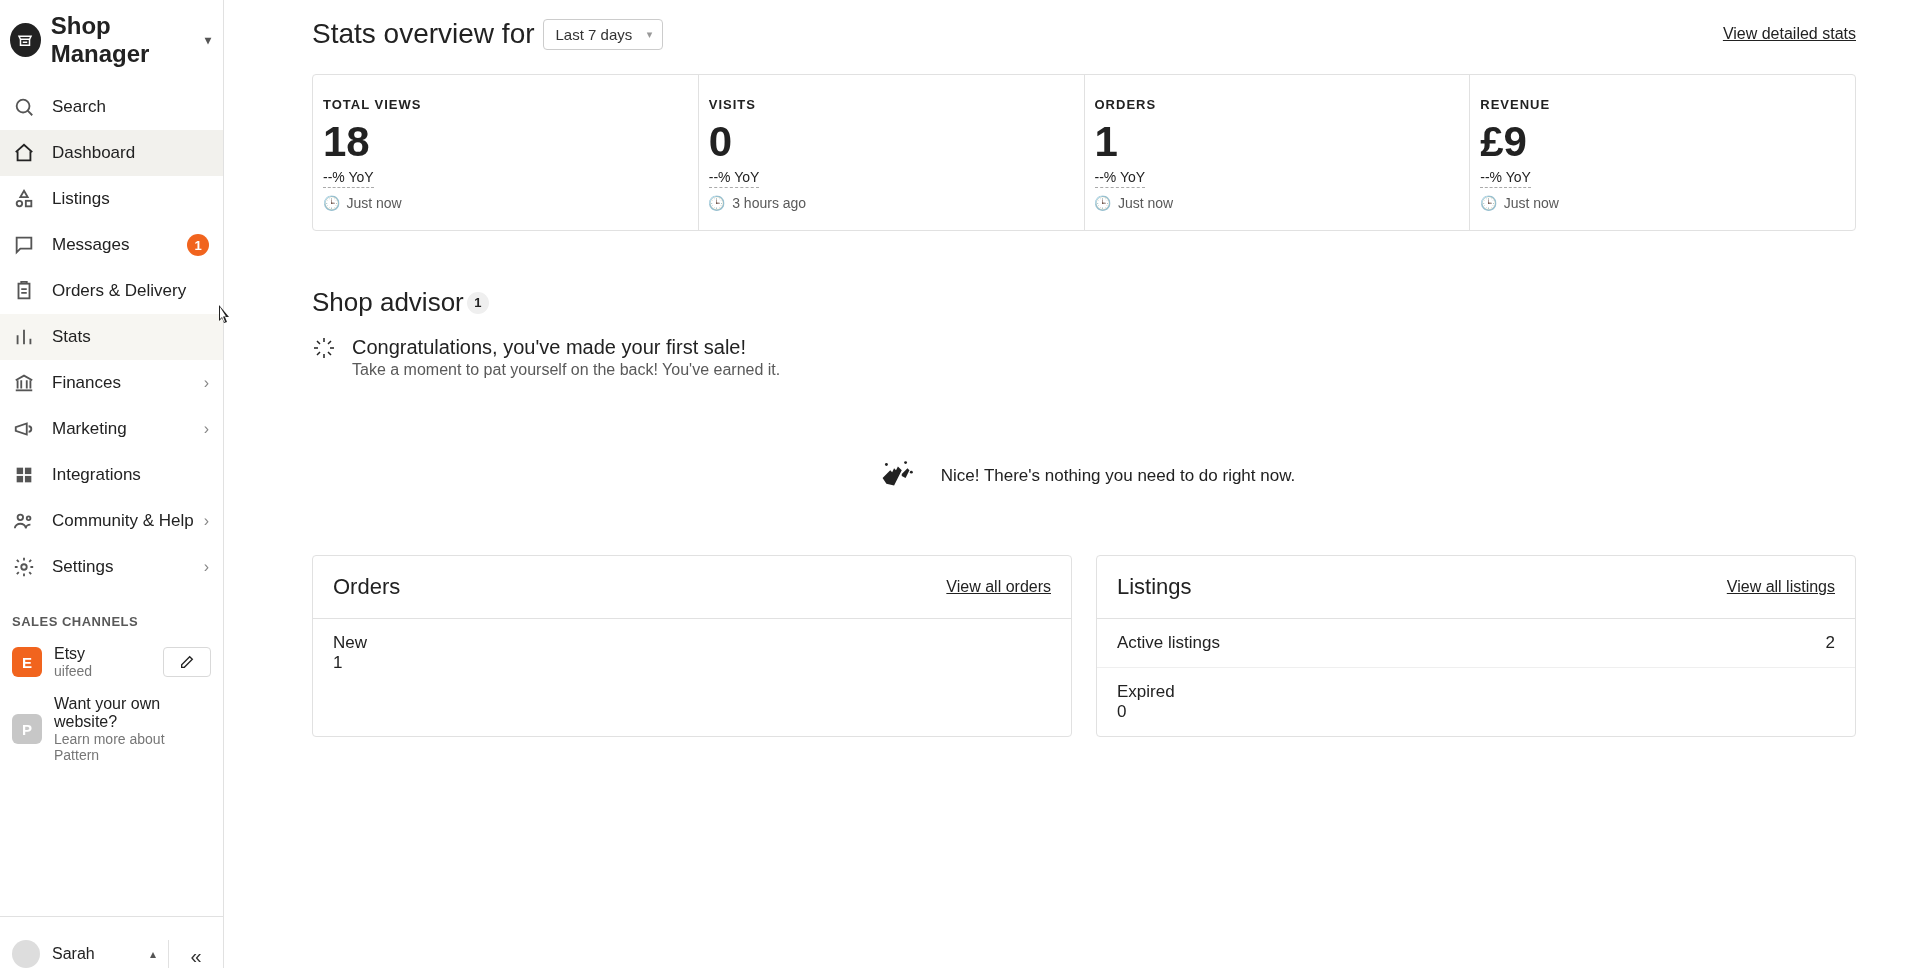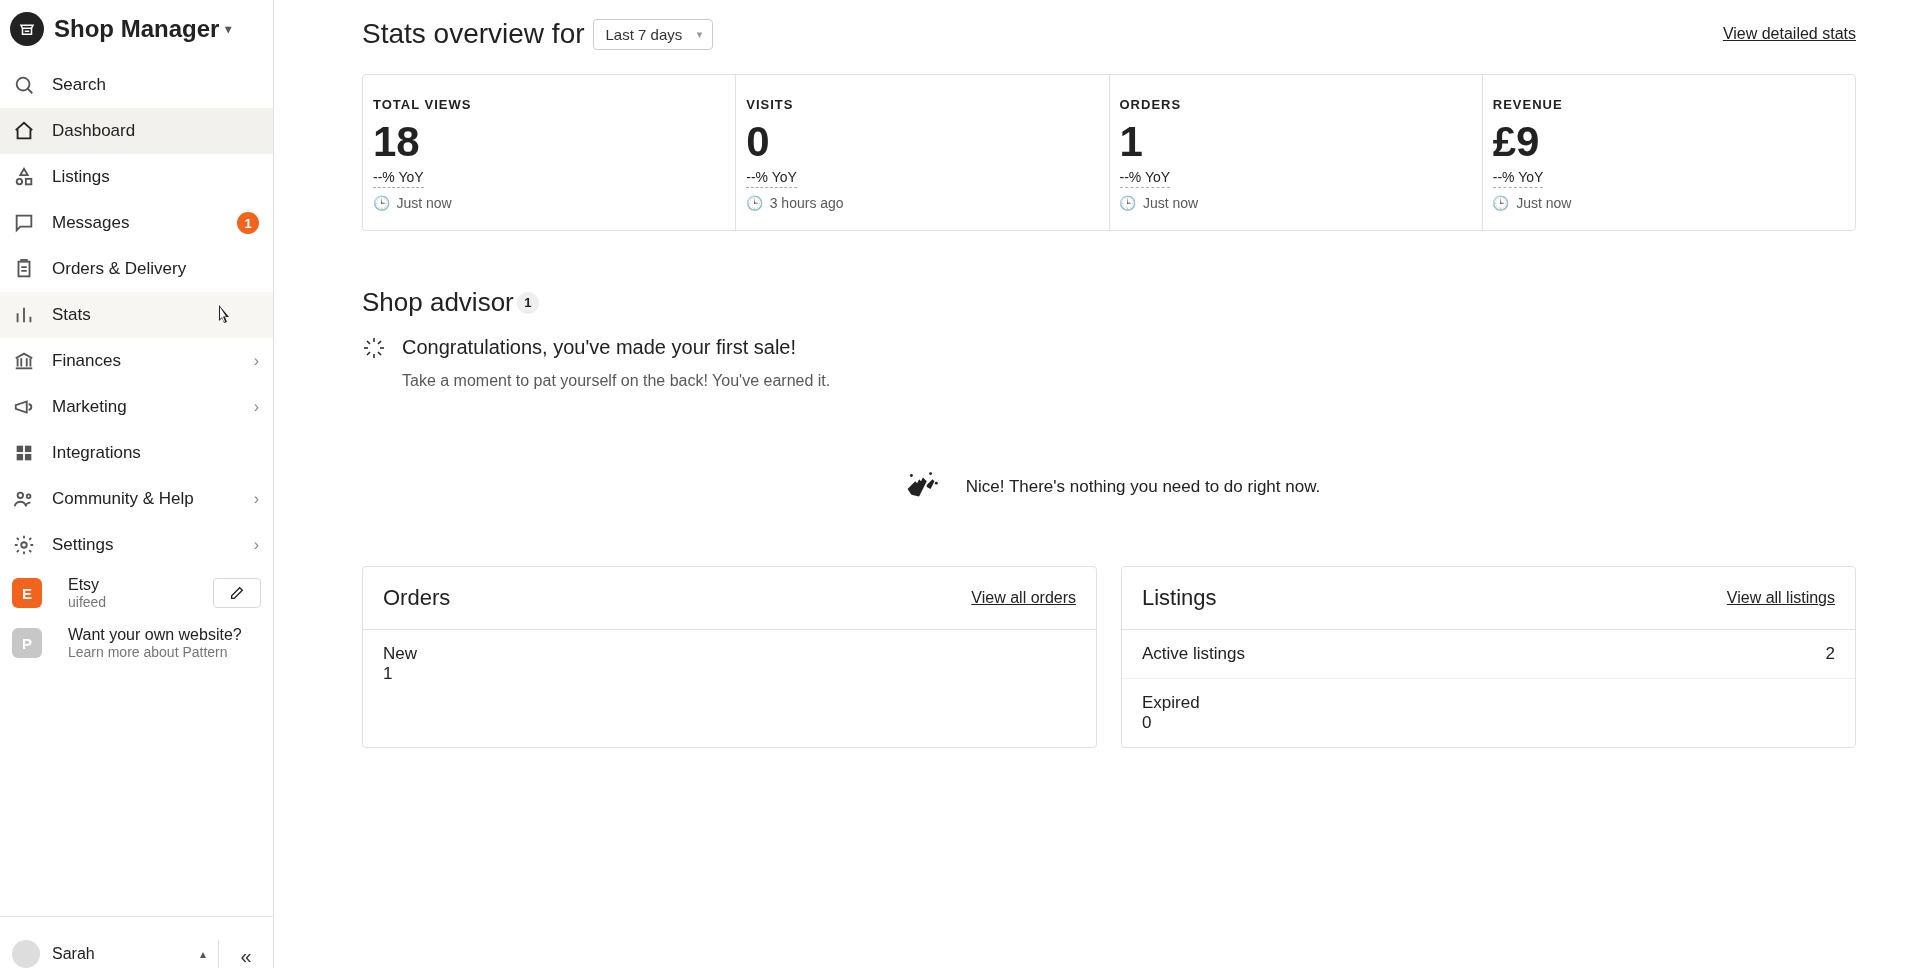--- a/index.html
+++ b/index.html
@@ -6,21 +6,21 @@
     body {
       font-family: -apple-system, BlinkMacSystemFont, "Segoe UI", Helvetica, Arial, sans-serif;
       color: #222;
       background: #fff;
       font-size: 16px;
     }
     .app { display: flex; width: 100vw; height: 100vh; overflow: hidden; }
 
     
     .sidebar {
-      width: 274px;
+      width: 224px;
       border-right: 1px solid #e1e1e1;
       display: flex;
       flex-direction: column;
       flex-shrink: 0;
     }
     .brand { display: flex; align-items: center; padding: 12px 12px 12px 10px; gap: 10px; }
     .brand .logo {
       width: 34px; height: 34px; border-radius: 50%; background: #222; color: #fff;
       display: flex; align-items: center; justify-content: center;
     }
@@ -49,21 +49,21 @@
 
     .section-label { padding: 24px 12px 8px; font-size: 13px; letter-spacing: .5px; color: #595959; font-weight: 600; }
 
     .channel-row { padding: 8px 12px; display:flex; align-items:center; gap:12px; }
     .channel-row .thumb {
       width:30px; height:30px; border-radius:6px; display:flex; align-items:center; justify-content:center;
       font-size:15px; font-weight:600; color:#fff;
     }
     .channel-row.etsy .thumb { background:#f1641e; }
     .channel-row.pattern .thumb { background:#c7c7c7; }
-    .channel-row .txt { flex:1;margin-left:14px; }
+    .channel-row .txt { flex:1; }
     .channel-row .txt .l1 { font-size:16px; }
     .channel-row .txt .l2 { font-size:14px; color:#767676; }
     .channel-row .editbtn {
       width:48px; height:30px; border:1px solid #d9d9d9; border-radius:4px;
       display:flex; align-items:center; justify-content:center; background:#fff; cursor:pointer;
     }
 
     .sidebar-footer {
       border-top: 1px solid #e1e1e1; display:flex; height:52px;align-items:flex-end;
     }
@@ -94,21 +94,21 @@
     .stat-value { font-size:42px; font-weight:600; padding:6px 0 2px; }
     .stat-yoy  { font-size:14px; color:#222; border-bottom: 1px dashed #aaa; display:inline-block; padding-bottom:2px; margin-bottom:6px; }
     .stat-time { font-size:14px; color:#595959; display:inline-flex; gap:6px; align-items:center; }
 
     .section-title { font-size:26px; font-weight:500; display:flex; align-items:center; gap:3px; margin-bottom:18px; }
     .countpill { display:inline-flex; width:22px; height:22px; border-radius:50%; background:#efefef; align-items:center; justify-content:center; font-size:13px; font-weight:600; }
 
     .advisor { display:flex; gap:16px; padding-bottom:56px; }
     .advisor-icon svg { width:24px; height:24px; }
     .advisor .msg .l1 { font-size:20px; }
-    .advisor .msg .l2 { font-size:16px; color:#595959; margin-top:13px; }
+    .advisor .msg .l2 { font-size:16px; color:#595959; margin-top:2px; }
 
     .checklist-empty {
       display:flex; align-items:center; justify-content:center; gap:22px;
       padding: 18px 0 56px;
     }
     .checklist-empty .hands { font-size:40px; }
     .checklist-empty .txt { font-size:17px; }
 
     .panel-row { display:flex; gap:24px; }
     .panel { flex:1; border:1px solid #e1e1e1; border-radius:4px; }
@@ -254,20 +254,21 @@
         <span class="iconwrap">
           <svg width="22" height="22" viewBox="0 0 24 24" fill="none" stroke="#555" stroke-width="2">
               <circle cx="12" cy="12" r="3"></circle>
               <path d="M12 2v3M12 19v3M4.2 4.2l2.1 2.1M17.7 17.7l2.1 2.1M2 12h3M19 12h3M4.2 19.8l2.1-2.1M17.7 6.3l2.1-2.1"></path>
             </svg>
         </span>
         <span>Settings</span>
         <span class="chev">›</span>
       </div>
 
+      <div class="section-label">SALES CHANNELS</div>
 
       <div class="channel-row etsy">
         <div class="thumb">E</div>
         <div class="txt">
           <div class="l1">Etsy</div>
           <div class="l2">uifeed</div>
         </div>
         <div class="editbtn">
           <svg width="16" height="16" viewBox="0 0 24 24" fill="none" stroke="#222" stroke-width="2">
               <path d="M4 20h4L20 8l-4-4L4 16z"></path>

